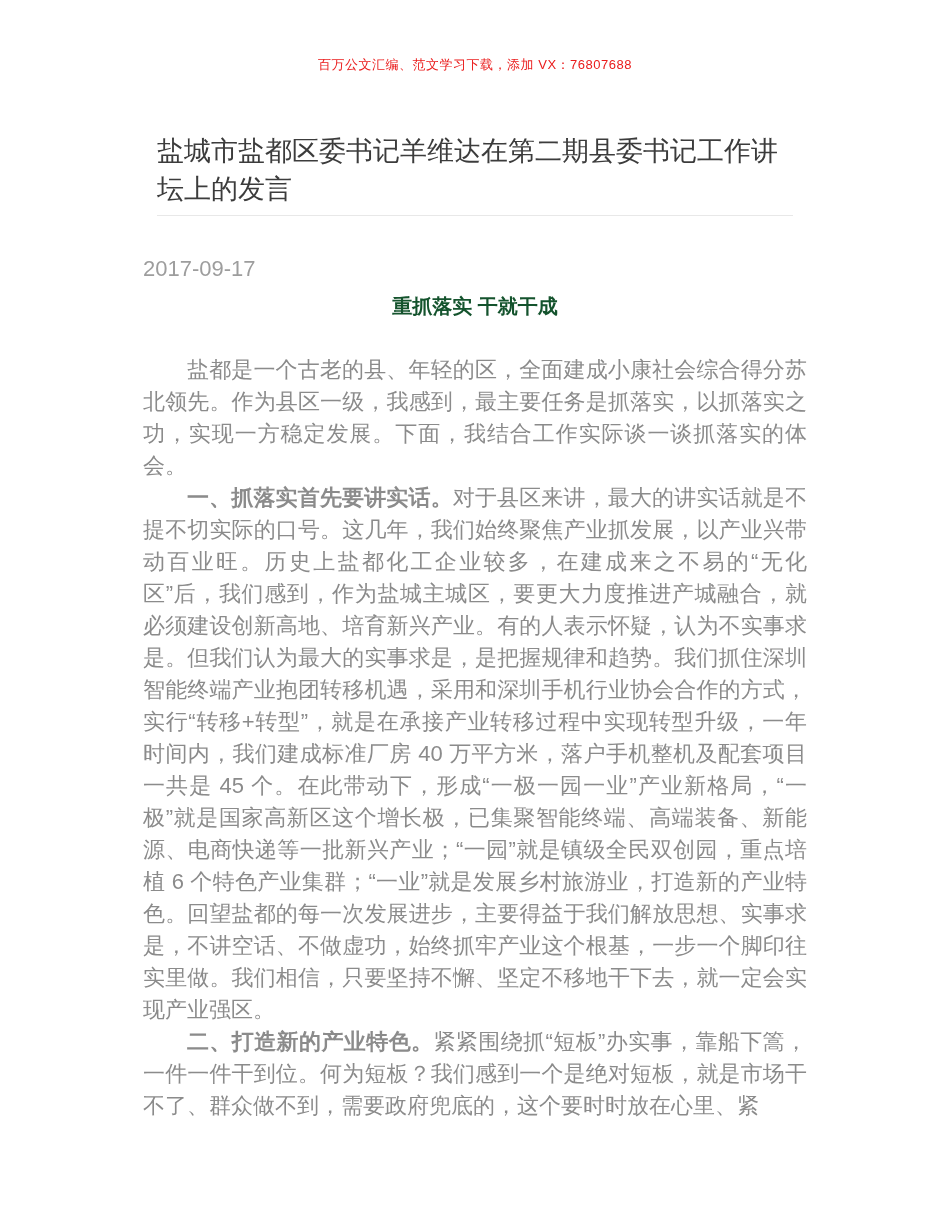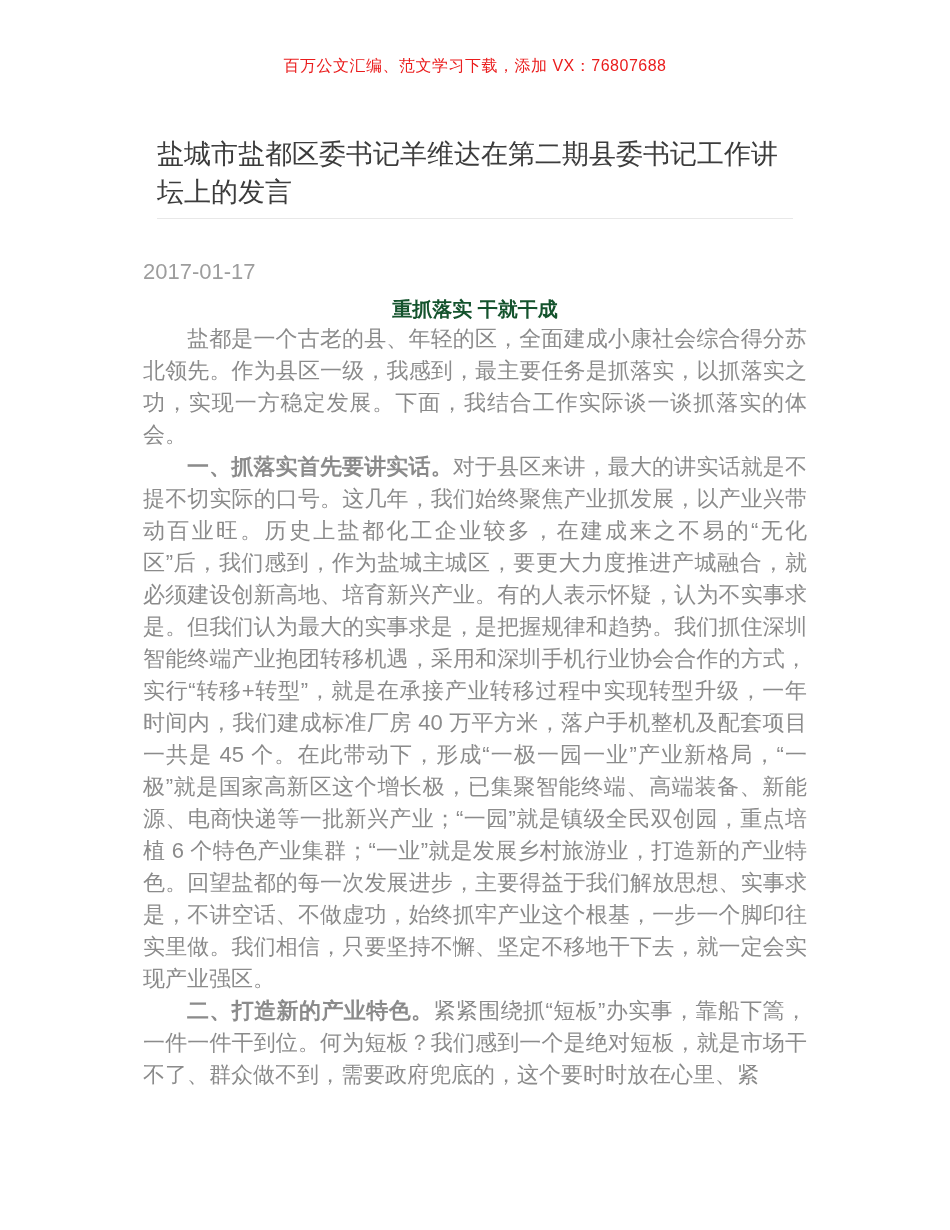--- a/index.html
+++ b/index.html
@@ -11,21 +11,21 @@
   body {
     width: 950px;
     height: 1230px;
     overflow: hidden;
     font-family: "Liberation Sans", "DejaVu Sans", sans-serif;
   }
   .notice {
     padding-top: 56px;
     text-align: center;
     color: #ea1c1c;
-    font-size: 16px;
+    font-size: 13px;
     letter-spacing: 0.5px;
   }
   .article {
     width: 664px;
     margin: 58px auto 0 auto;
   }
   .title {
     margin: 14px;
     font-size: 27px;
     font-weight: 400;
@@ -42,20 +42,21 @@
   }
   .subtitle {
     margin-top: 10px;
     text-align: center;
     font-weight: 700;
     font-size: 20px;
     color: #14532d;
     line-height: 28px;
   }
   .content {
+    margin-top: 34px;
     font-size: 22px;
     line-height: 32px;
     color: #8b8b8b;
     text-align: justify;
   }
   .content p {
     margin: 0;
     text-indent: 2em;
   }
   .lead {
@@ -66,21 +67,21 @@
 <body>
 
 <div class="page">
 
   <div class="notice">百万公文汇编、范文学习下载，添加 VX：76807688</div>
 
   <div class="article">
 
     <h1 class="title">盐城市盐都区委书记羊维达在第二期县委书记工作讲坛上的发言</h1>
 
-    <div class="date">2017-01-17</div>
+    <div class="date">2017-09-17</div>
 
     <div class="subtitle">重抓落实 干就干成</div>
 
     <div class="content">
 
       <p><span class="lead"></span><span>盐都是一个古老的县、年轻的区，全面建成小康社会综合得分苏北领先。作为县区一级，我感到，最主要任务是抓落实，以抓落实之功，实现一方稳定发展。下面，我结合工作实际谈一谈抓落实的体会。</span></p>
 
       <p><span class="lead">一、抓落实首先要讲实话。</span><span>对于县区来讲，最大的讲实话就是不提不切实际的口号。这几年，我们始终聚焦产业抓发展，以产业兴带动百业旺。历史上盐都化工企业较多，在建成来之不易的“无化区”后，我们感到，作为盐城主城区，要更大力度推进产城融合，就必须建设创新高地、培育新兴产业。有的人表示怀疑，认为不实事求是。但我们认为最大的实事求是，是把握规律和趋势。我们抓住深圳智能终端产业抱团转移机遇，采用和深圳手机行业协会合作的方式，实行“转移+转型”，就是在承接产业转移过程中实现转型升级，一年时间内，我们建成标准厂房 40 万平方米，落户手机整机及配套项目一共是 45 个。在此带动下，形成“一极一园一业”产业新格局，“一极”就是国家高新区这个增长极，已集聚智能终端、高端装备、新能源、电商快递等一批新兴产业；“一园”就是镇级全民双创园，重点培植 6 个特色产业集群；“一业”就是发展乡村旅游业，打造新的产业特色。回望盐都的每一次发展进步，主要得益于我们解放思想、实事求是，不讲空话、不做虚功，始终抓牢产业这个根基，一步一个脚印往实里做。我们相信，只要坚持不懈、坚定不移地干下去，就一定会实现产业强区。</span></p>
 
       <p><span class="lead">二、打造新的产业特色。</span><span>紧紧围绕抓“短板”办实事，靠船下篙，一件一件干到位。何为短板？我们感到一个是绝对短板，就是市场干不了、群众做不到，需要政府兜底的，这个要时时放在心里、紧</span></p>

